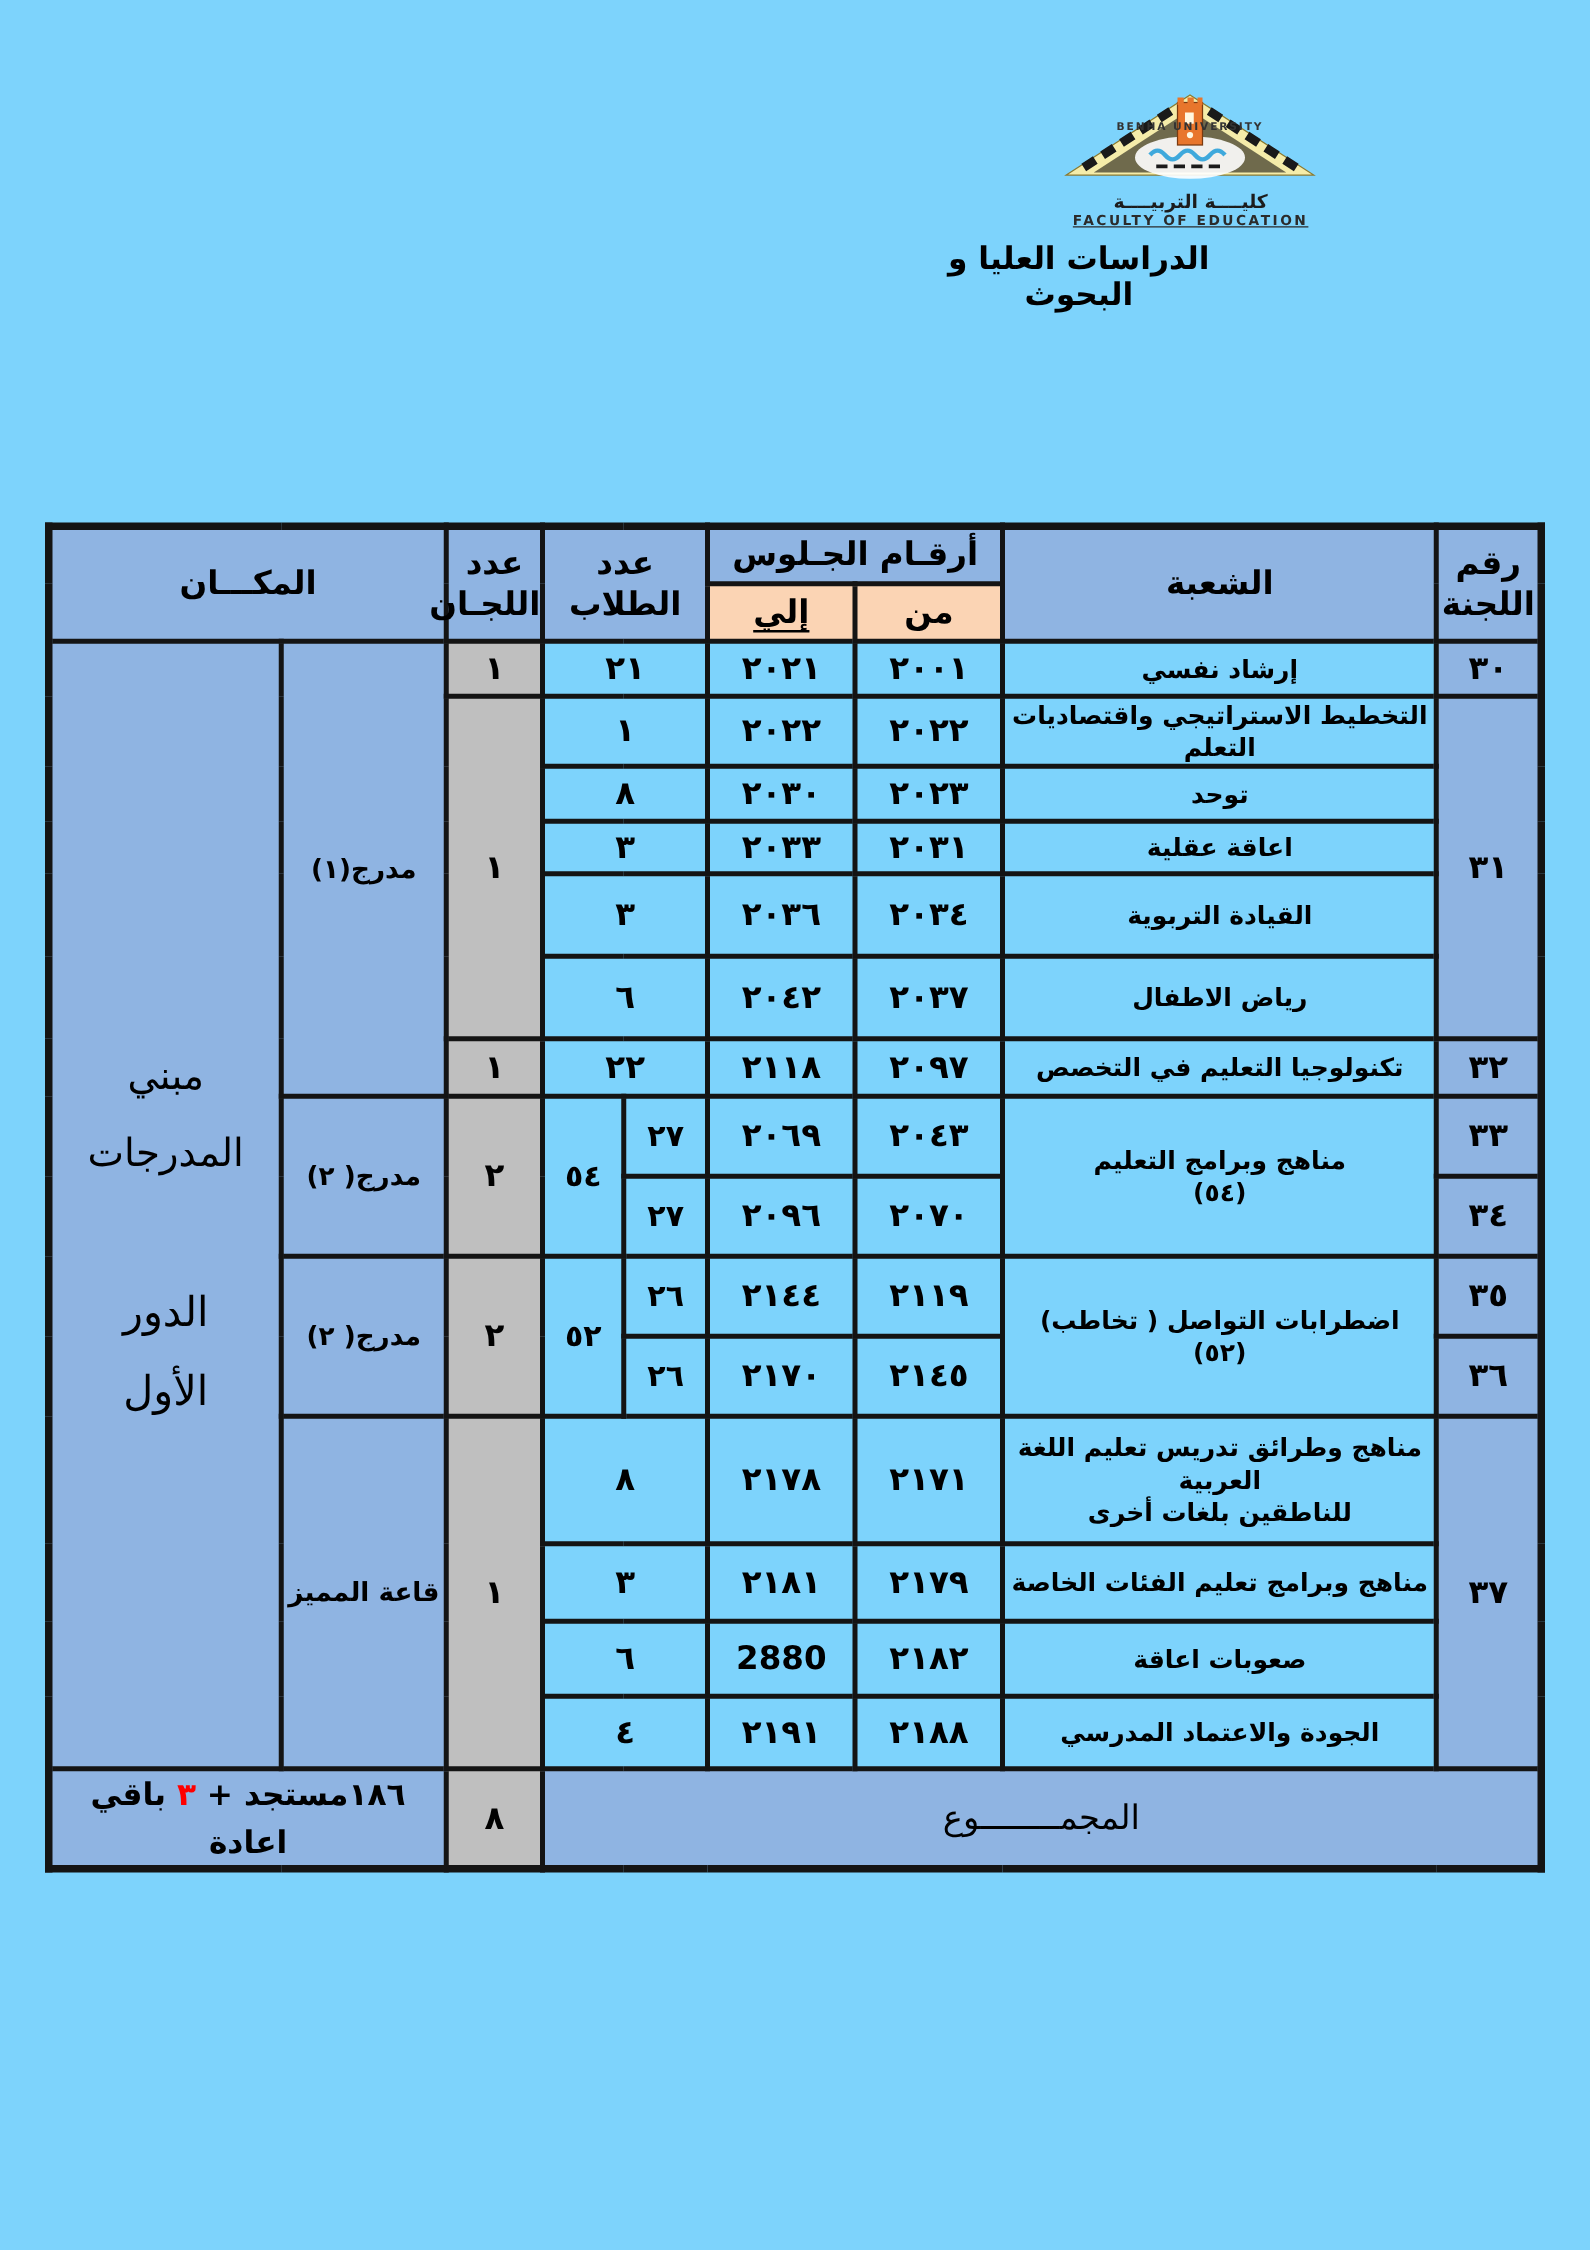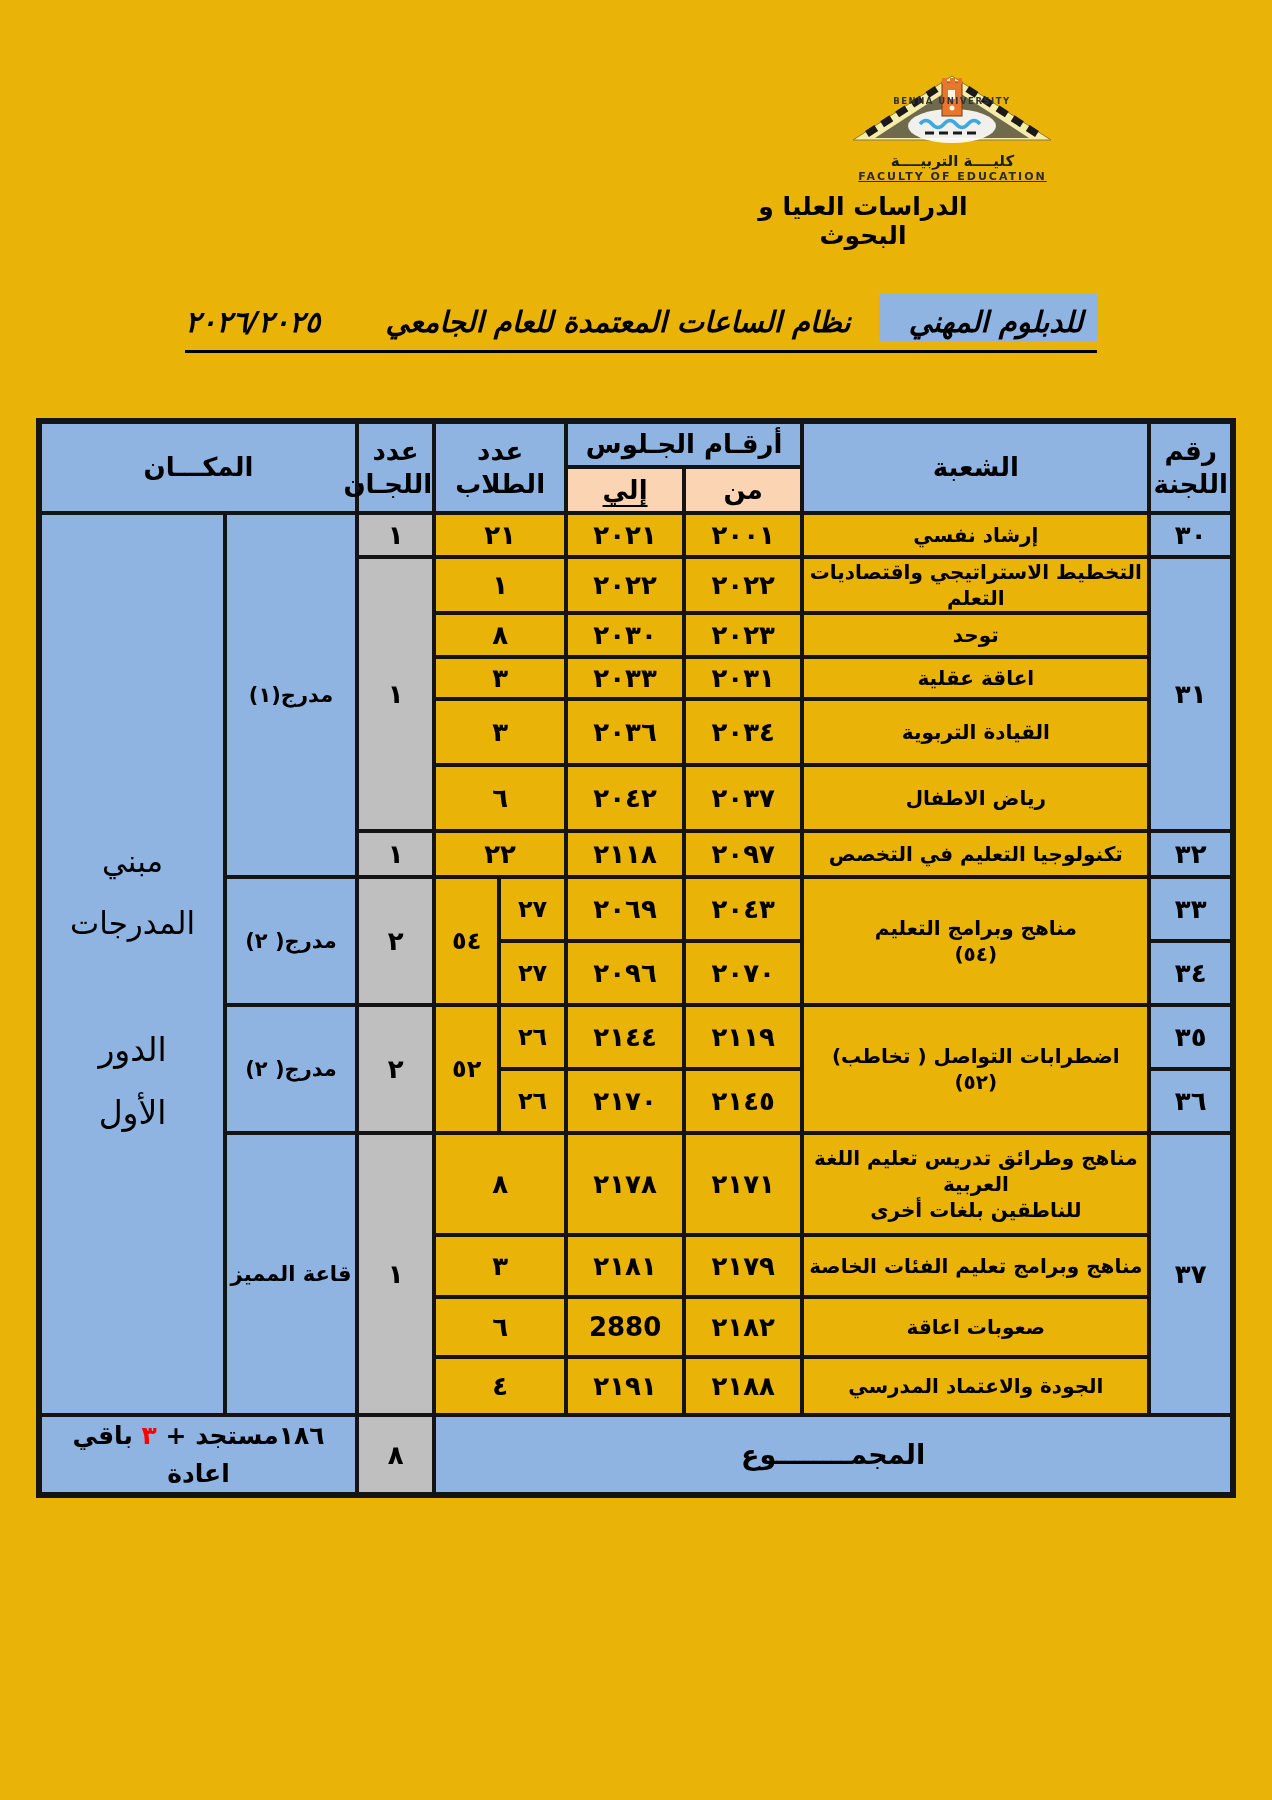--- a/index.html
+++ b/index.html
@@ -1,16 +1,16 @@
 <!DOCTYPE html>
 <html><head>
 <meta charset="utf-8">
 <style>
   html,body{margin:0;padding:0;background:#e8e8e8;}
-  #page{position:relative;width:1272px;height:1800px;background:#eab308;overflow:hidden;
+  #page{position:relative;width:1272px;height:1800px;background:#7dd3fc;overflow:hidden;
         font-family:"DejaVu Sans",sans-serif;}
   
   #logo-box{position:absolute;left:835px;top:68px;width:235px;text-align:center;}
   #logo-ar{font-size:15px;font-weight:bold;color:#1c1c1c;letter-spacing:1px;margin-top:-2px;}
   #logo-en{font-size:11px;font-weight:bold;color:#2b2b2b;letter-spacing:2px;text-decoration:underline;}
   #dept-line{position:absolute;left:718px;top:192px;width:290px;text-align:center;
              font-size:25px;font-weight:bold;color:#000;direction:rtl;}
   #doc-title{position:absolute;left:290px;top:208px;width:660px;text-align:center;direction:rtl;
              font-size:35px;font-weight:bold;font-style:italic;color:#000;
              text-decoration:underline;text-underline-offset:10px;text-decoration-thickness:3px;}
@@ -39,21 +39,21 @@
   tr.first-body > td{border-top-width:7px;}
   .underlined{text-decoration:underline;text-underline-offset:6px;text-decoration-thickness:2px;}
   #place-cell{vertical-align:top;}
   .place-inner{display:flex;flex-direction:column;align-items:center;padding-top:46px;
       font-size:31px;color:#000;}
   .place-inner .l2{margin-top:26px;}
   .place-inner .l3{margin-top:89px;font-size:33px;}
   .place-inner .l4{margin-top:24px;font-size:33px;}
   .total-note{font-weight:bold;font-size:25px;line-height:1.5;direction:rtl;}
   .red{color:#FF0000;}
-  .total-label{font-weight:bold;font-size:27px;}
+  .total-label{font-weight:normal;font-size:27px;}
 </style>
 </head>
 <body>
 
 <div id="page">
 
   <div id="logo-box">
     <svg width="215" height="82" viewBox="0 0 215 82">
       <polygon points="8,72 107,8 206,72" fill="#F5ECA9" stroke="#8a7a30" stroke-width="1"></polygon>
       <polygon points="30,70 107,20 184,70" fill="#fdfaе8" fill-opacity="0.55" stroke="none"></polygon>
@@ -70,25 +70,20 @@
       <line x1="80" y1="65" x2="136" y2="65" stroke="#1a1a1a" stroke-width="3" stroke-dasharray="9 5"></line>
       <text x="107" y="36" text-anchor="middle" font-size="8.5" font-weight="bold" letter-spacing="1.5" fill="#333333" font-family="DejaVu Sans, sans-serif">BENHA UNIVERSITY</text>
     </svg>
     <div id="logo-ar">كليــــة التربيــــة</div>
     <div id="logo-en">FACULTY OF EDUCATION</div>
   </div>
 
   <div id="dept-line">الدراسات العليا و البحوث</div>
 
 
-  <div id="doc-subtitle">
-    <span id="subtitle-highlight">للدبلوم المهني</span>
-    <span id="subtitle-rest">نظام الساعات المعتمدة للعام الجامعي</span>
-    <span id="subtitle-year">٢٠٢٦/٢٠٢٥</span>
-  </div>
 
   <table id="committee-table">
     <colgroup>
       <col style="width:80px">
         <col style="width:332px">
         <col style="width:113px">
         <col style="width:113px">
       <col style="width:64px">
         <col style="width:62px">
         <col style="width:74px">

